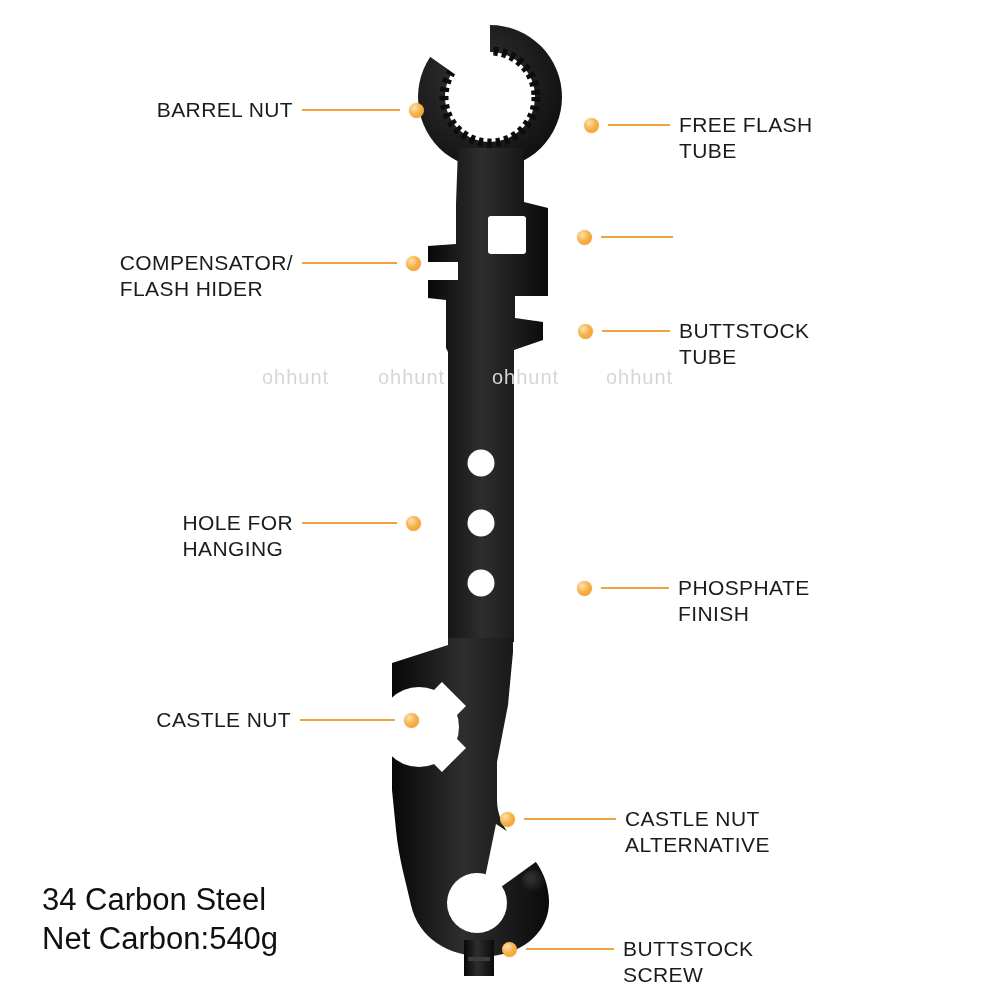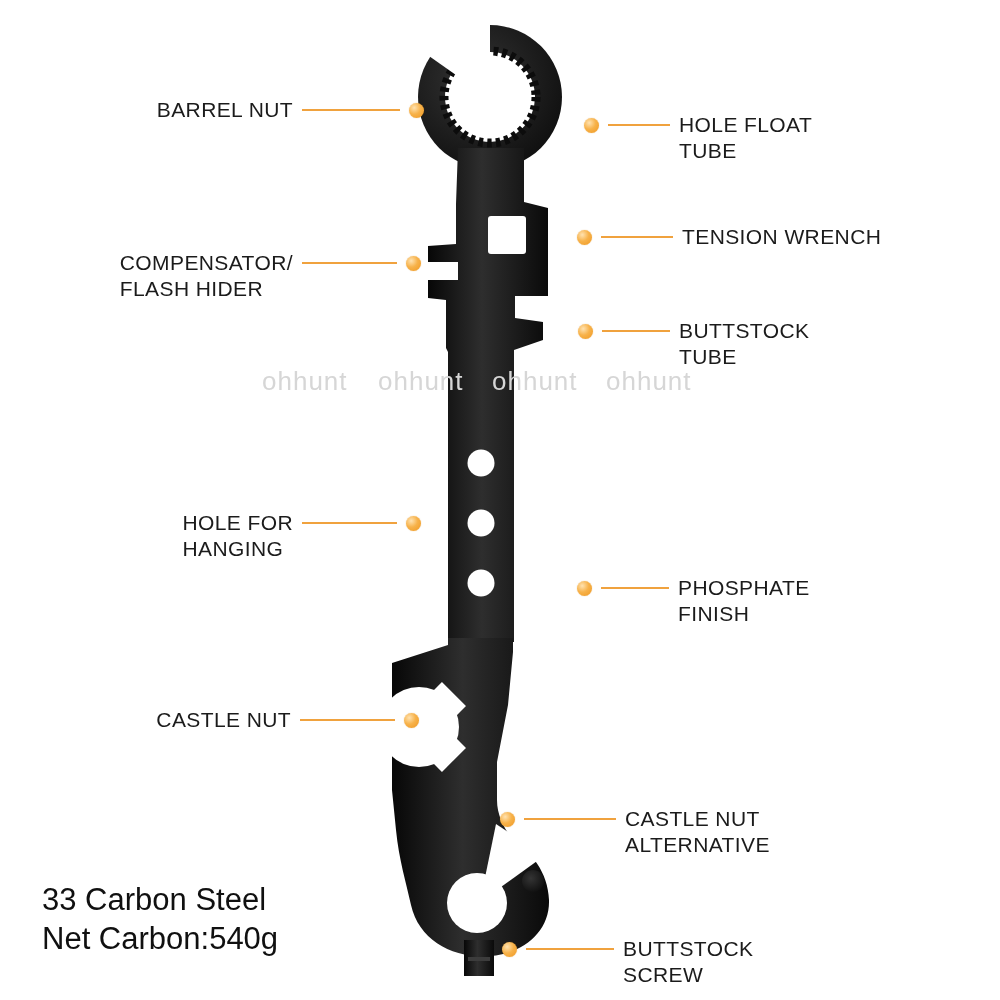--- a/index.html
+++ b/index.html
@@ -16,21 +16,21 @@
     white-space:pre-line;
   }
   .callout.left .label{}
   .leader{height:2px;background:#F0A23E;margin:12px 9px 0 9px;flex:0 0 auto}
   .dot{
     width:15px;height:15px;border-radius:50%;margin-top:5.5px;flex:0 0 auto;
     background:radial-gradient(circle at 35% 32%, #ffe2b0 0%, #f7b24a 45%, #ef9720 100%);
     box-shadow:0 0 1px rgba(200,120,0,.6);
   }
   .watermark{
-    position:absolute;top:366px;font-size:26px;color:#d6d6d6;letter-spacing:1px;
+    position:absolute;top:366px;font-size:20px;color:#d6d6d6;letter-spacing:1px;
   }
   .specs{
     position:absolute;left:42px;top:880px;font-size:31px;line-height:39px;color:#101010;
   }
   .specs .line{white-space:pre}
 </style>
 </head>
 <body>
 
 <div class="stage">
@@ -112,28 +112,27 @@
 
   <div class="callout left" style="right:581px;top:707px">
     <span class="label">CASTLE NUT</span>
     <div class="leader" style="width:95px"></div>
     <div class="dot"></div>
   </div>
 
   <div class="callout right" style="left:584px;top:112px">
     <div class="dot"></div>
     <div class="leader" style="width:62px"></div>
-    <span class="label">HOLE FLOAT
+    <span class="label">FREE FLASH
 TUBE</span>
   </div>
 
   <div class="callout right" style="left:577px;top:224px">
     <div class="dot"></div>
     <div class="leader" style="width:72px"></div>
-    <span class="label">TENSION WRENCH</span>
   </div>
 
   <div class="callout right" style="left:578px;top:318px">
     <div class="dot"></div>
     <div class="leader" style="width:68px"></div>
     <span class="label">BUTTSTOCK
 TUBE</span>
   </div>
 
   <div class="callout right" style="left:577px;top:575px">
@@ -151,17 +150,17 @@
   </div>
 
   <div class="callout right" style="left:502px;top:936px">
     <div class="dot"></div>
     <div class="leader" style="width:88px"></div>
     <span class="label">BUTTSTOCK
 SCREW</span>
   </div>
 
   <div class="specs">
-    <div class="line">33 Carbon Steel</div>
+    <div class="line">34 Carbon Steel</div>
     <div class="line">Net Carbon:540g</div>
   </div>
 
 </div>
 
 </body></html>

